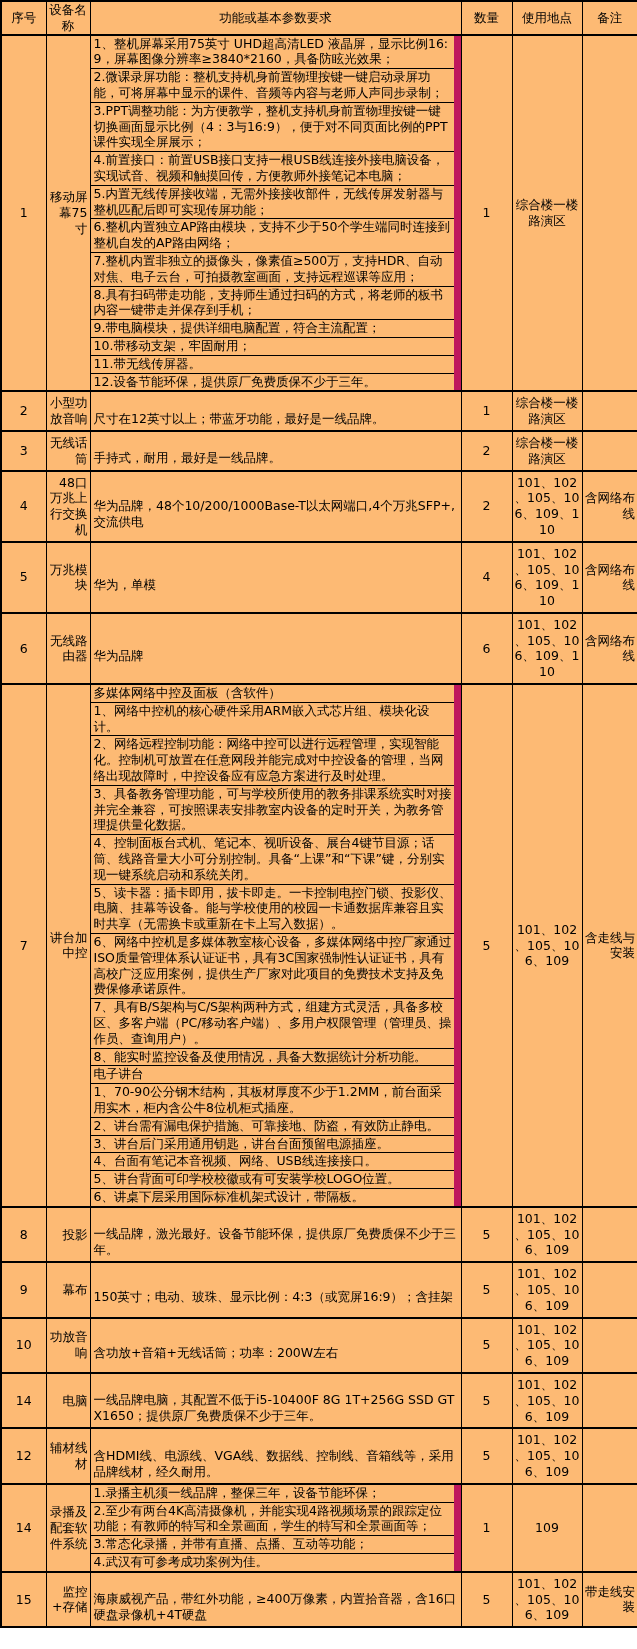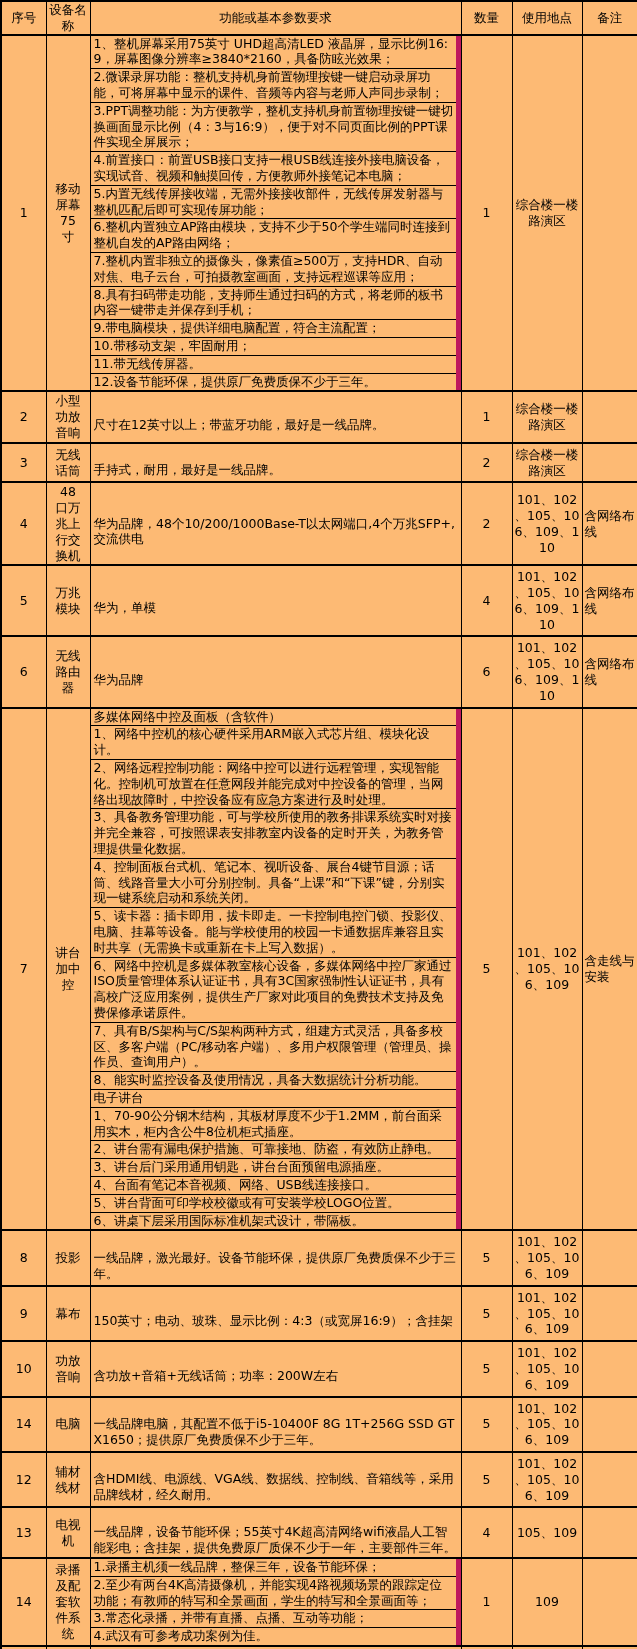--- a/index.html
+++ b/index.html
@@ -37,53 +37,53 @@
     vertical-align: middle;
     padding: 0 1px;
     border-bottom: 2px solid #000;
   }
   td.c-no, td.c-qty {
     text-align: center;
     vertical-align: middle;
     padding: 0 1px;
   }
   td.c-name {
-    text-align: center;
-    vertical-align: middle;
-    padding: 1px 8px;
+    text-align: right;
+    vertical-align: middle;
+    padding: 1px 2px;
   }
   td.c-spec {
     vertical-align: middle;
     padding: 16px 4px 1px 3px;
     text-align: left;
   }
   td.c-spec.multi {
     vertical-align: top;
     padding: 0;
   }
   .spec-wrap {
     margin-right: 0;
-    border-right: 5px solid #be185d;
+    border-right: 7px solid #be185d;
     min-height: 100%;
   }
   .spec-item {
     padding: 0 2px 1px 3px;
     border-bottom: 1px solid #000;
   }
   .spec-item:last-child {
     border-bottom: none;
   }
   td.c-loc {
     text-align: center;
     vertical-align: middle;
     padding: 3px 2px;
     line-break: anywhere;
   }
   td.c-note {
-    text-align: left;
+    text-align: right;
     vertical-align: middle;
     padding: 0 2px;
   }
 </style>
 </head>
 <body>
 
 <div id="doc">
   <table class="spec-table">
     <colgroup>
@@ -229,28 +229,20 @@
         </tr>
         <tr class="main-row">
           <td class="c-no">12</td>
           <td class="c-name">辅材线材</td>
           <td class="c-spec">含HDMI线、电源线、VGA线、数据线、控制线、音箱线等，采用品牌线材，经久耐用。</td>
           <td class="c-qty">5</td>
           <td class="c-loc">101、102、105、106、109</td>
           <td class="c-note"></td>
         </tr>
         <tr class="main-row">
-          <td class="c-no">13</td>
-          <td class="c-name">电视机</td>
-          <td class="c-spec">一线品牌，设备节能环保；55英寸4K超高清网络wifi液晶人工智能彩电；含挂架，提供免费原厂质保不少于一年，主要部件三年。</td>
-          <td class="c-qty">4</td>
-          <td class="c-loc">105、109</td>
-          <td class="c-note"></td>
-        </tr>
-        <tr class="main-row">
           <td class="c-no">14</td>
           <td class="c-name">录播及配套软件系统</td>
           <td class="c-spec multi">
             <div class="spec-wrap">
               <div class="spec-item">1.录播主机须一线品牌，整保三年，设备节能环保；</div>
               <div class="spec-item">2.至少有两台4K高清摄像机，并能实现4路视频场景的跟踪定位功能；有教师的特写和全景画面，学生的特写和全景画面等；</div>
               <div class="spec-item">3.常态化录播，并带有直播、点播、互动等功能；</div>
               <div class="spec-item">4.武汉有可参考成功案例为佳。</div>
             </div>
           </td>

